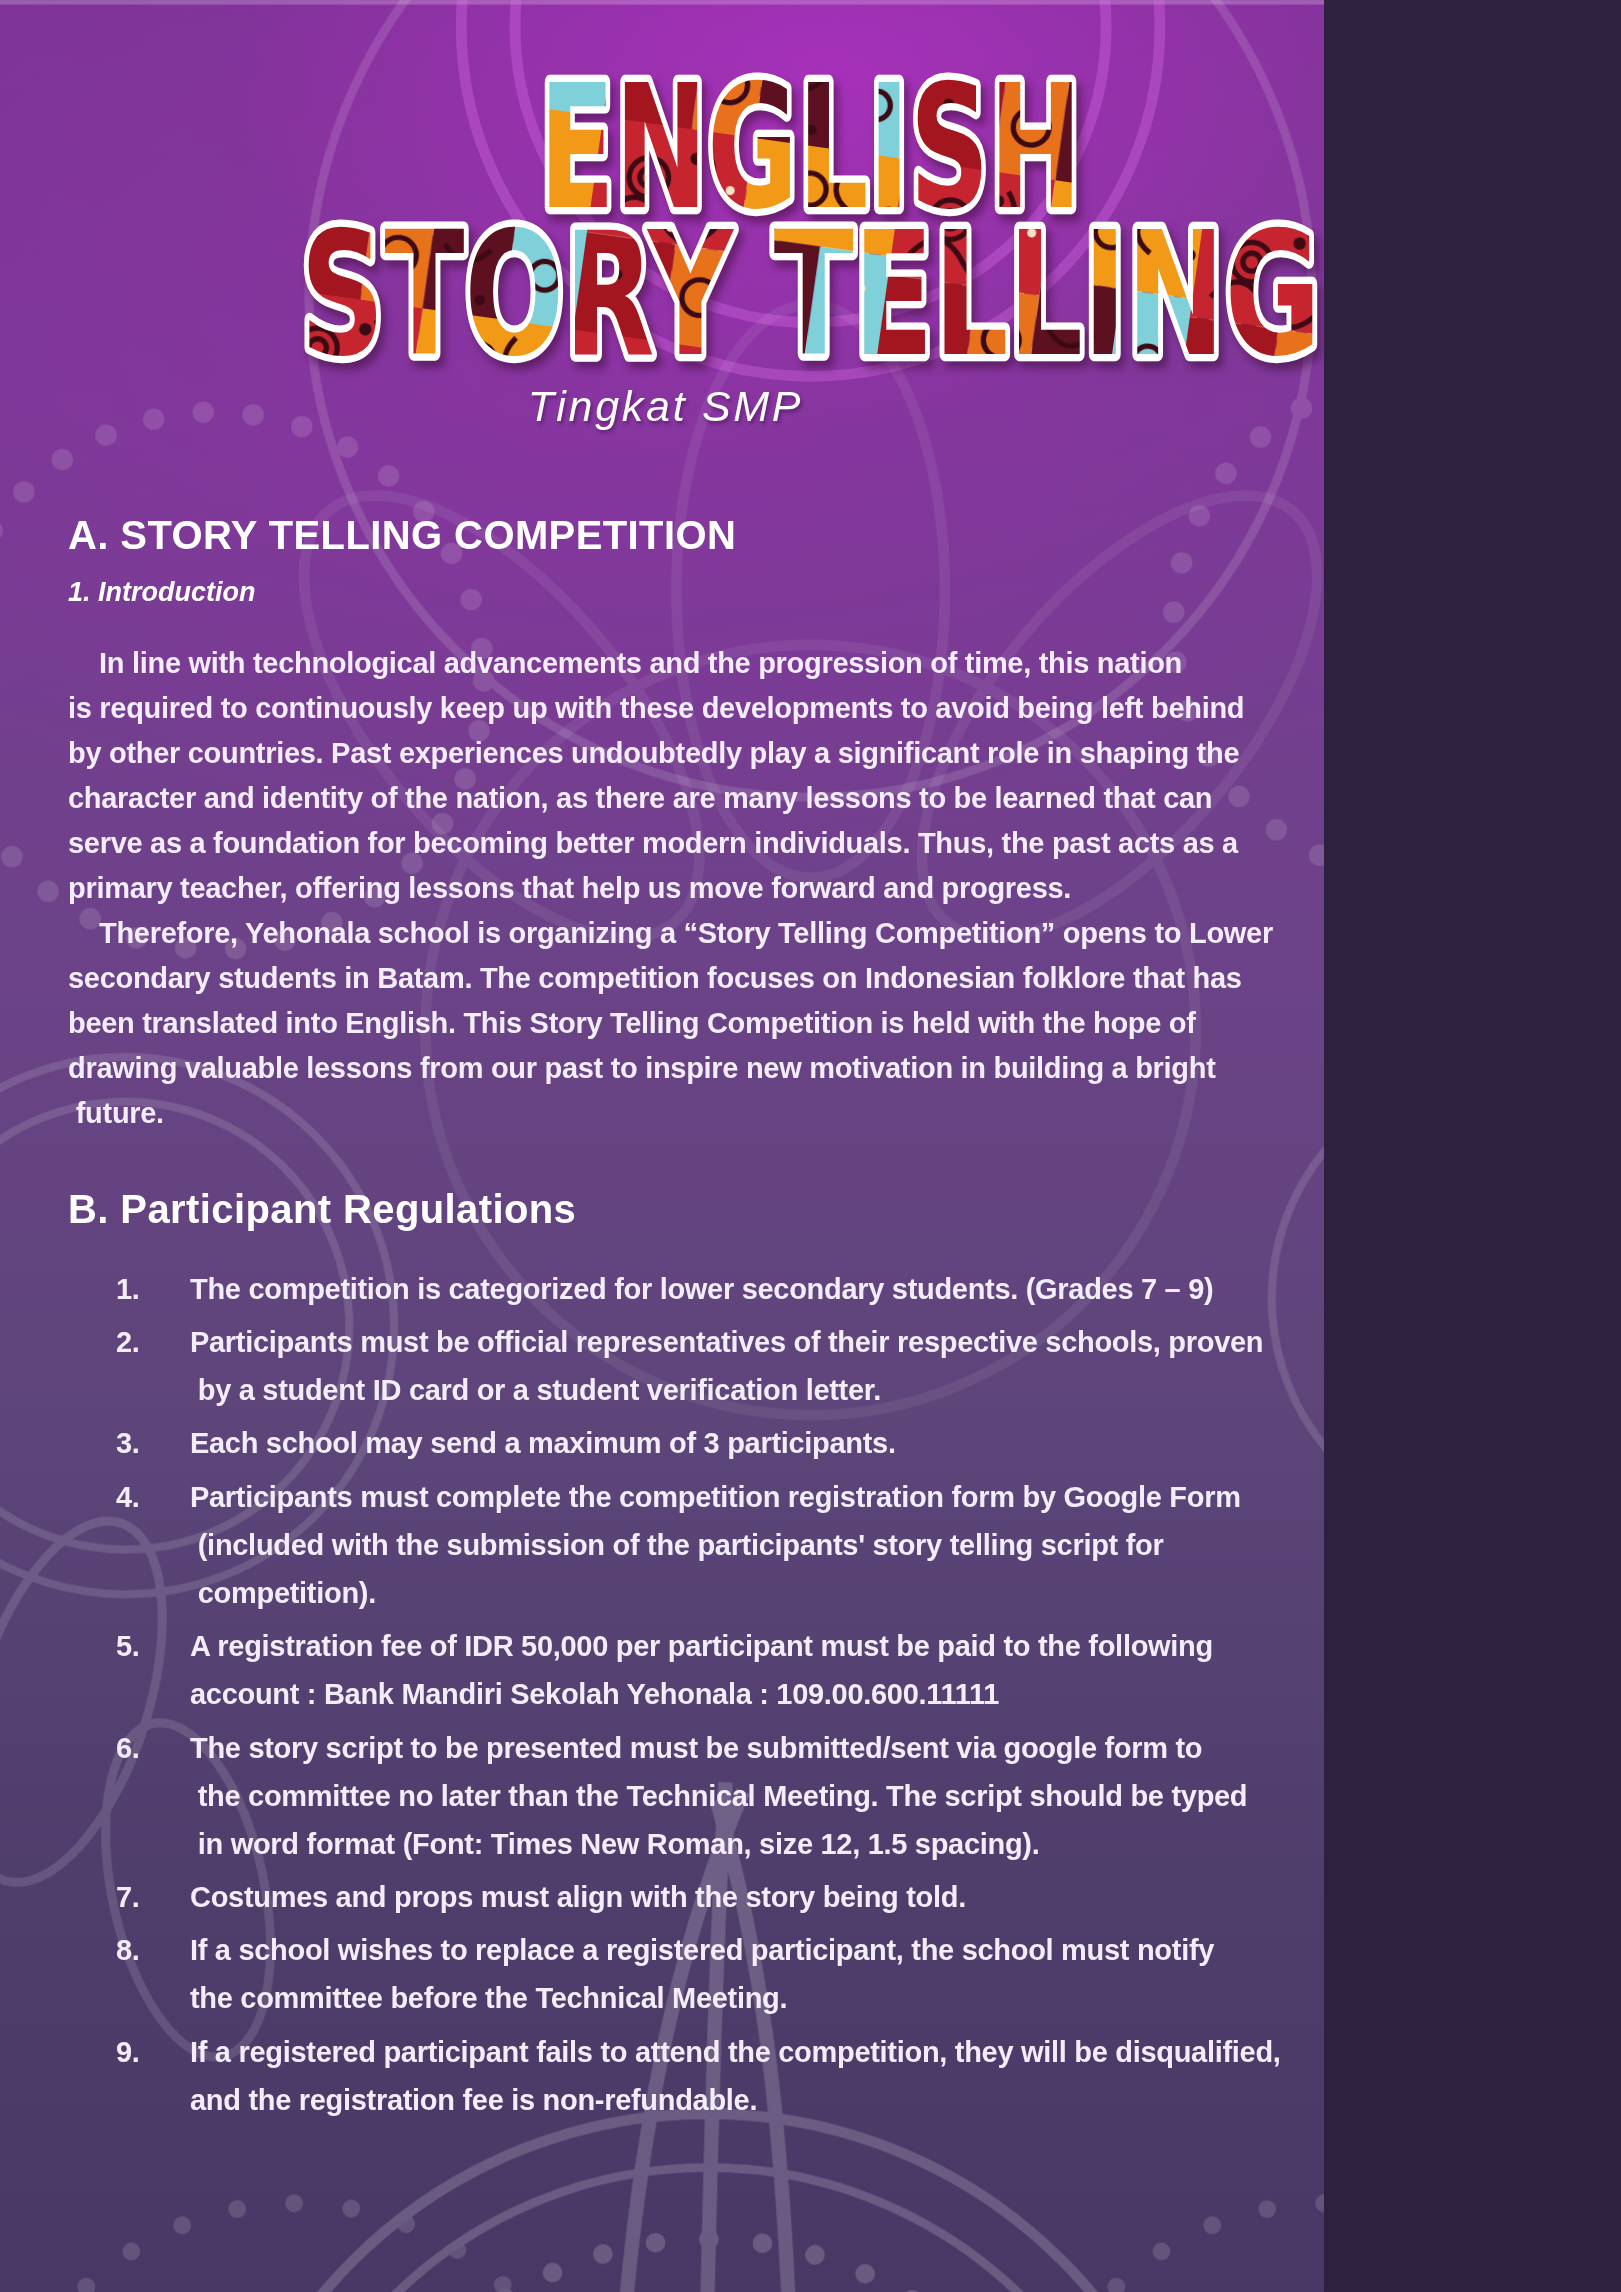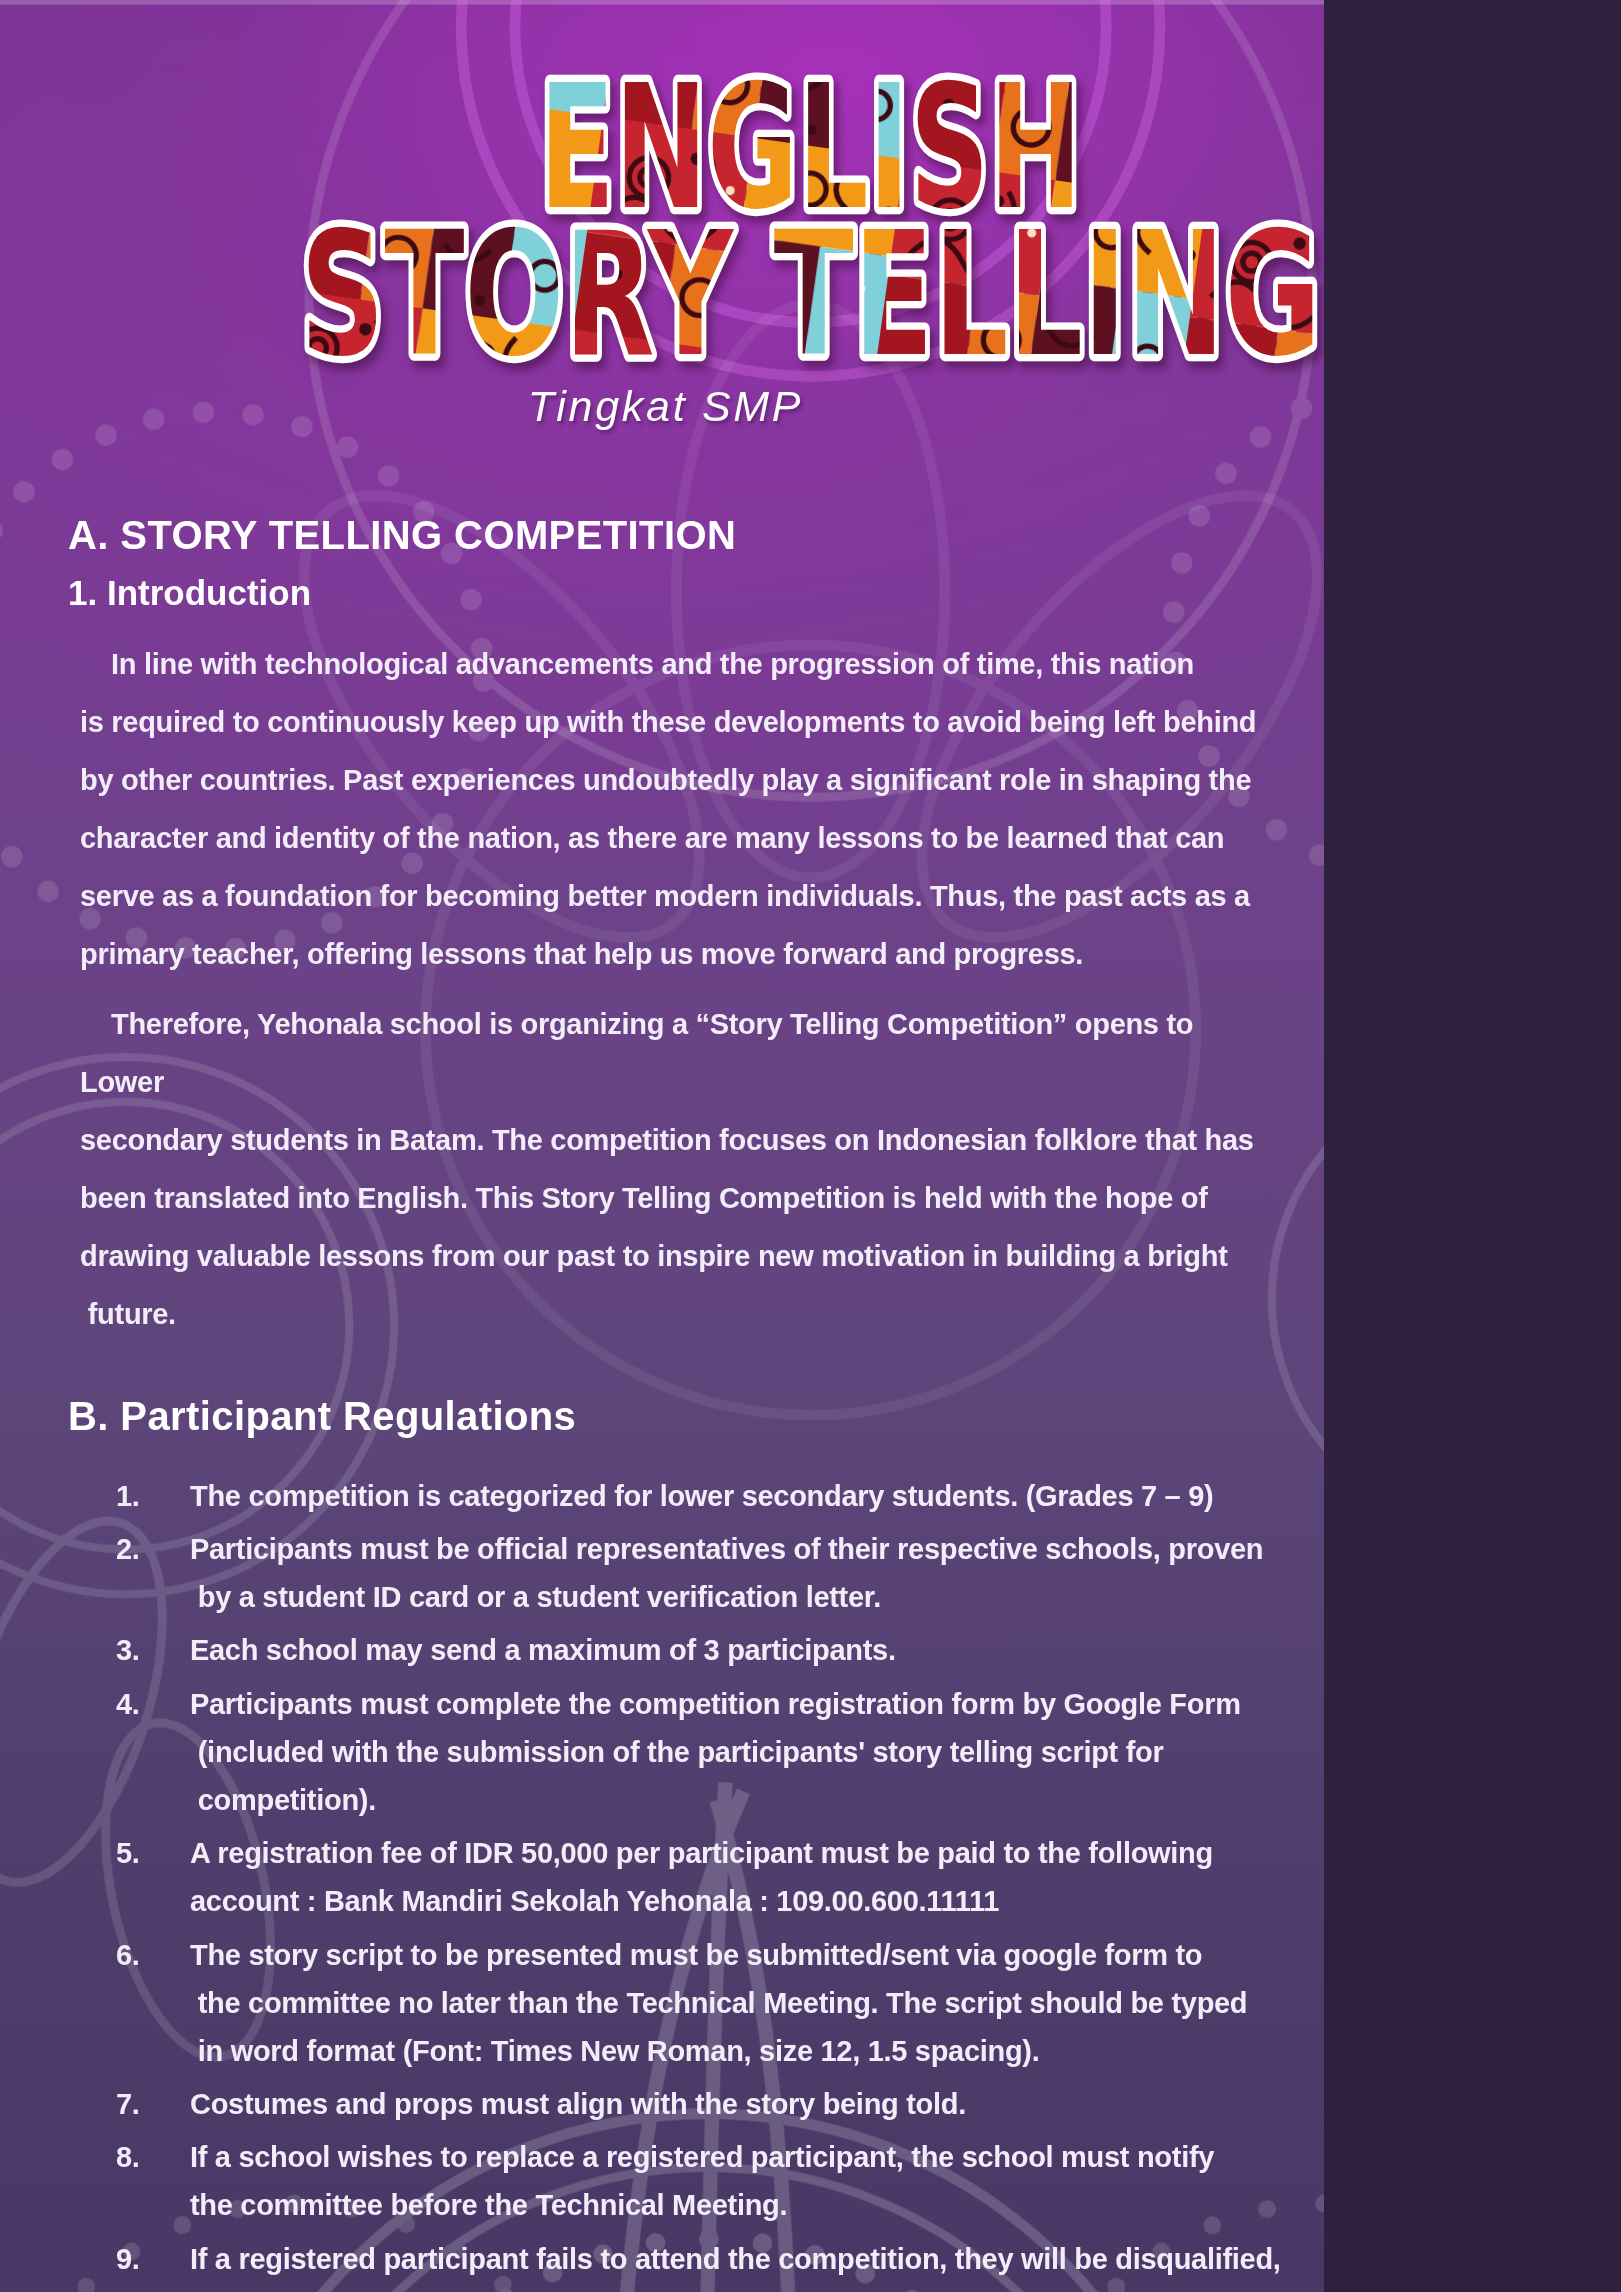--- a/index.html
+++ b/index.html
@@ -36,27 +36,27 @@
     text-shadow:1.8px 2.7px 3.6px rgba(40,10,50,.4);
   }
   .content{position:absolute;top:510px;left:68px;right:36px;color:#f3edf9;}
   .content h1{
     margin:0 0 10.7px;
     font-size:40px;line-height:50px;
     font-weight:bold;color:#ffffff;letter-spacing:0.4px;
   }
   .content h1.b{margin:48px 0 31px;}
   .content h2{
-    margin:0 0 21px;
-    font-size:35px;line-height:43px;
-    font-weight:bold;color:#ffffff;
+    margin:0 0 27px;
+    font-size:27px;line-height:43px;
+    font-weight:bold;color:#ffffff;font-style:italic;
   }
   .para{
-    margin:12px;
-    font-size:29px;line-height:58px;
+    margin:0;
+    font-size:29px;line-height:45px;
     font-weight:bold;
     white-space:pre-wrap;
     letter-spacing:-0.3px;
   }
   .regs{list-style:none;margin:3.6px 0 0;padding:0 0 0 48px;}
   .regs li{
     display:flex;
     font-size:29px;line-height:48px;
     font-weight:bold;
     margin-bottom:5.4px;

